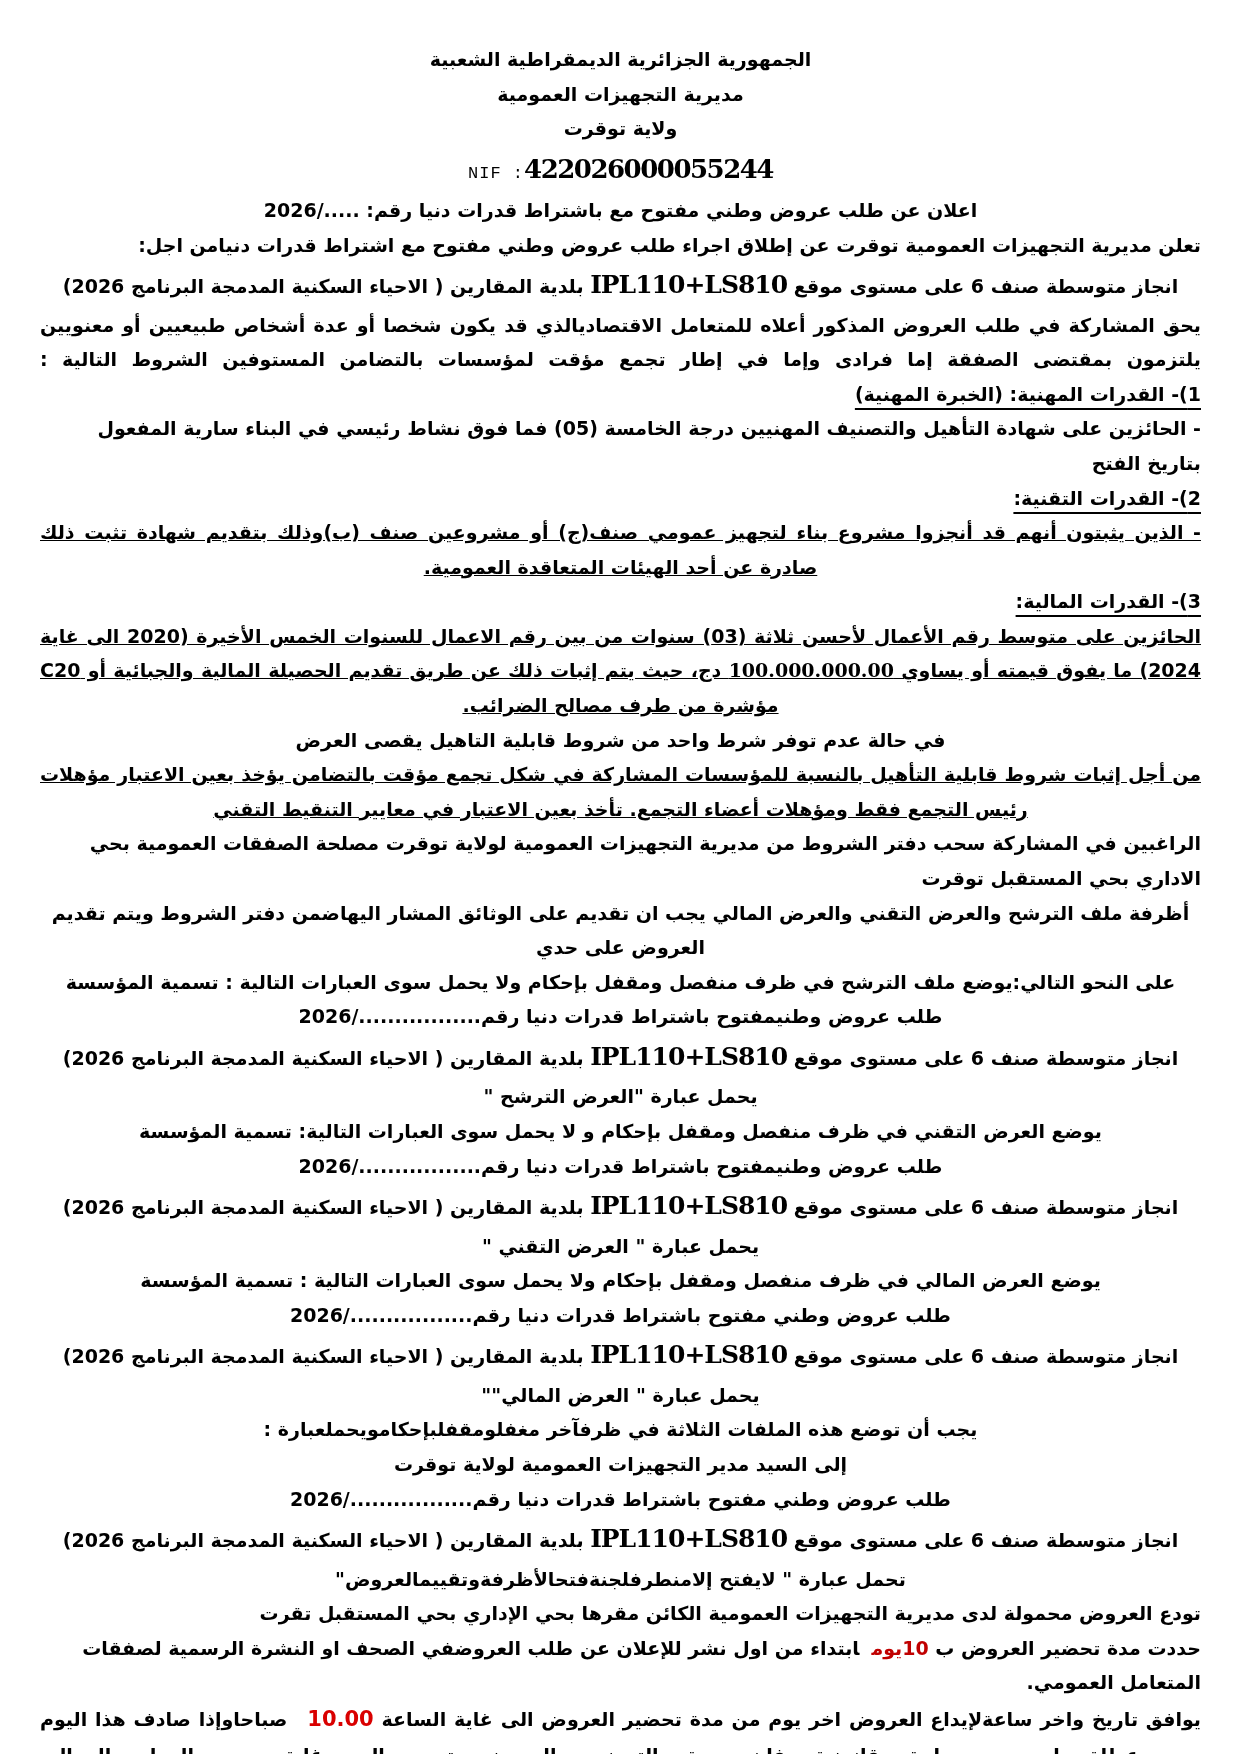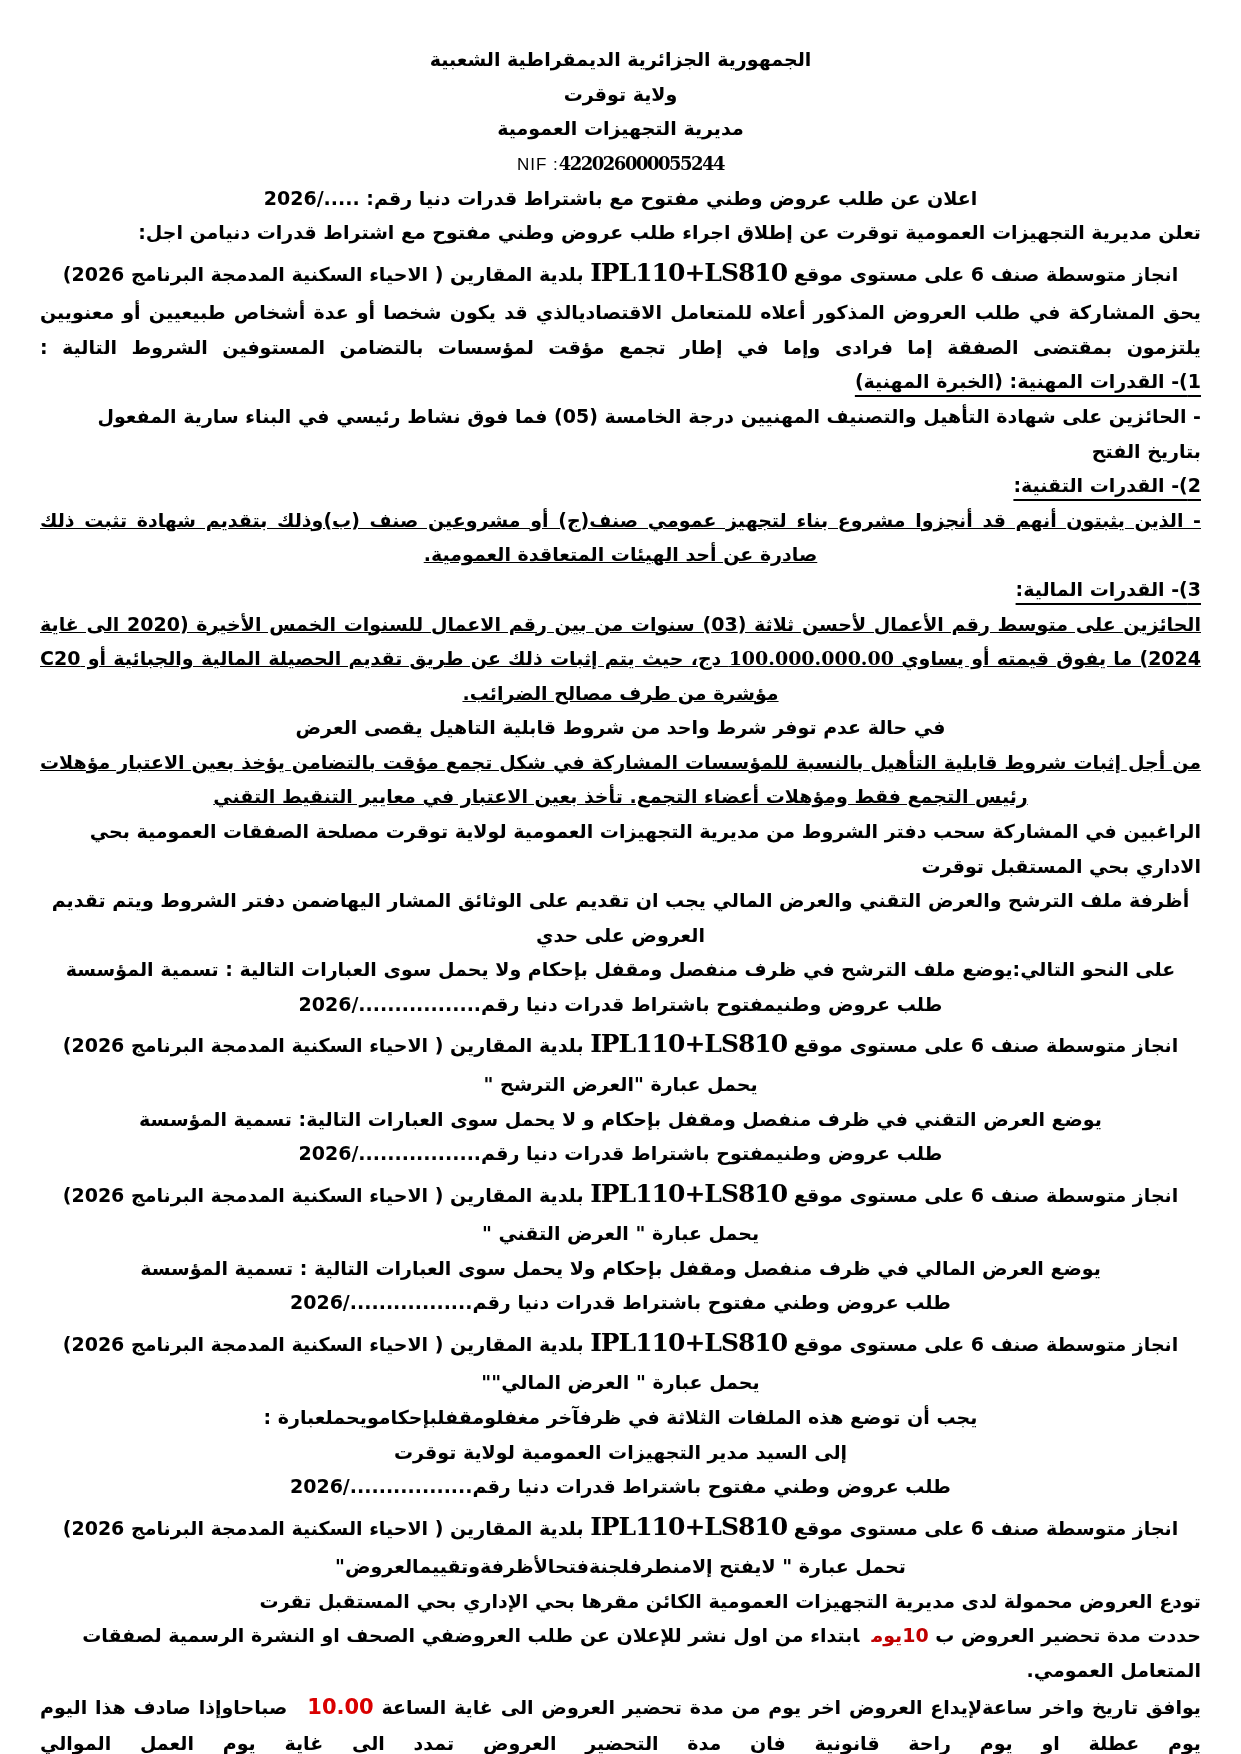--- a/index.html
+++ b/index.html
@@ -32,43 +32,43 @@
     text-decoration-thickness:2px;
     text-underline-offset:7px;
   }
   .code{
     font-family:"DejaVu Serif", serif;
     font-size:25px;
     letter-spacing:-1px;
     font-weight:bold;
   }
   .nif-label{
-    font-family:Liberation Sans, sans-serif;
+    font-family:Liberation Mono, monospace;
     font-weight:normal;
     font-size:17px;
     letter-spacing:1px;
   }
   .nif-value{
     font-family:"DejaVu Serif", serif;
-    font-size:18px;
+    font-size:26px;
     letter-spacing:-1.5px;
     font-weight:bold;
   }
   .red{color:#c00000;padding-left:12px;}
   .red-big{color:#d90000;font-size:21px;}
   .latin{font-family:"DejaVu Serif", serif;}
 </style>
 </head>
 <body>
 
 <main class="doc">
 
   <p class="center">الجمهورية الجزائرية الديمقراطية الشعبية</p>
+  <p class="center">مديرية التجهيزات العمومية</p>
   <p class="center">ولاية توقرت</p>
-  <p class="center">مديرية التجهيزات العمومية</p>
 
   <p class="center"><span class="nif-label">NIF :</span><span class="nif-value">422026000055244</span></p>
 
   <p class="center">اعلان عن طلب عروض وطني مفتوح مع باشتراط قدرات دنيا رقم: ...../2026</p>
 
   <p class="right">تعلن مديرية التجهيزات العمومية توقرت عن إطلاق اجراء طلب عروض وطني مفتوح مع اشتراط قدرات دنيامن اجل:</p>
 
   <p class="center"><span>انجاز متوسطة صنف 6 على مستوى موقع </span><span class="code">IPL110+LS810</span><span> بلدية المقارين ( الاحياء السكنية المدمجة البرنامج 2026)</span></p>
 
   <p class="justify">يحق المشاركة في طلب العروض المذكور أعلاه للمتعامل الاقتصاديالذي قد يكون  شخصا أو عدة أشخاص طبيعيين أو معنويين يلتزمون بمقتضى الصفقة إما فرادى وإما في إطار تجمع مؤقت لمؤسسات بالتضامن المستوفين  الشروط التالية :</p>

